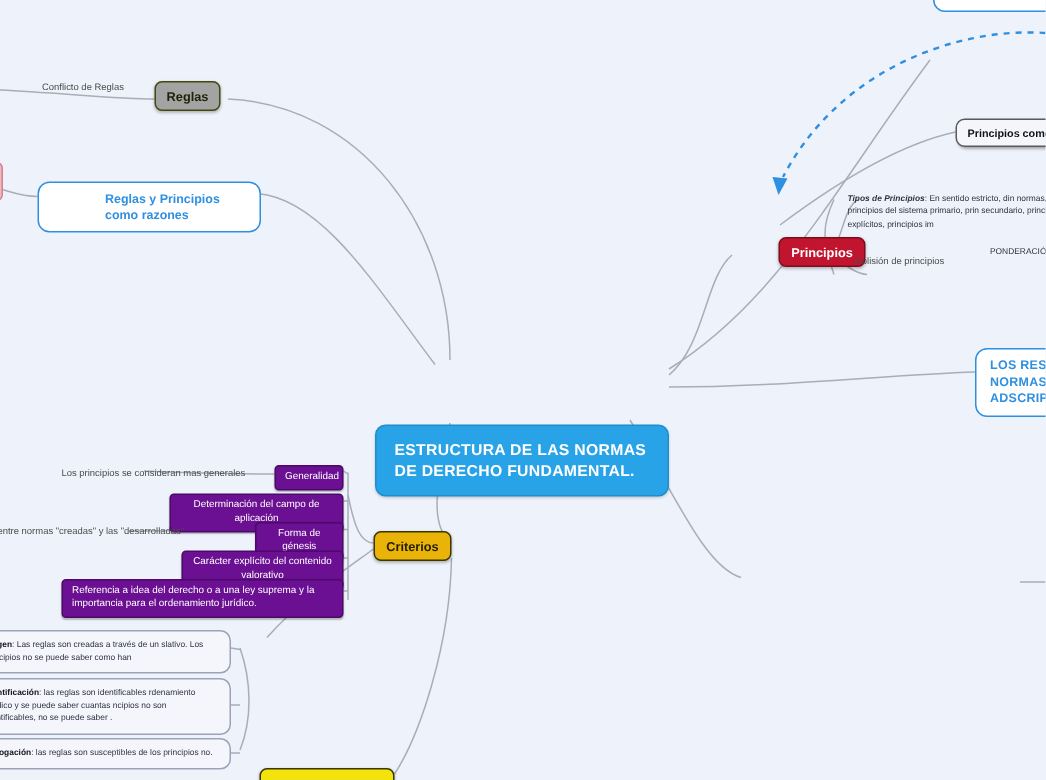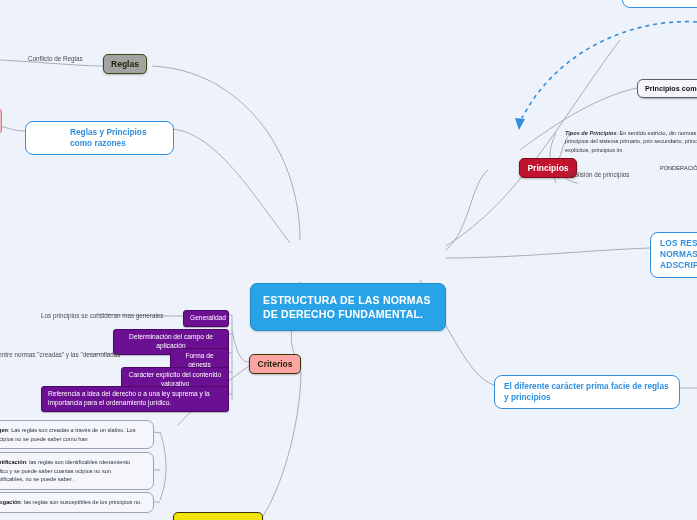--- a/index.html
+++ b/index.html
@@ -28,21 +28,21 @@
   .n-olive{
     left:103px;top:54px;width:44px;
     background:#a3a3a3;border:1.5px solid #3f4a0c;border-radius:5px;
     padding:4px 6px;text-align:center;color:#1d2205;
     font-weight:bold;font-size:8.5px;
     box-shadow:0 1px 2px rgba(0,0,0,.25);
   }
   
   .n-yellow{
     left:249px;top:354px;width:52px;
-    background:#fca5a5;border:1.5px solid #3b3602;border-radius:5px;
+    background:#eab308;border:1.5px solid #3b3602;border-radius:5px;
     padding:4px 6px;text-align:center;color:#241f01;
     font-weight:bold;font-size:8.5px;
     box-shadow:0 1px 2px rgba(0,0,0,.25);
   }
   .n-yellow2{
     left:173px;top:512px;width:90px;height:22px;
     background:#f2e30d;border:1.5px solid #3b3602;border-radius:5px;
     box-shadow:0 1px 2px rgba(0,0,0,.25);
   }
   
@@ -175,21 +175,20 @@
 
   <div class="node n-center">ESTRUCTURA DE LAS NORMAS DE DERECHO FUNDAMENTAL.</div>
 
   <div class="node n-olive">Reglas</div>
   <div class="node n-yellow">Criterios</div>
   <div class="node n-red">Principios</div>
   <div class="node n-yellow2"></div>
   <div class="node n-red-sliver"></div>
 
   <div class="node n-blue b-razones">Reglas y Principios como razones</div>
-  <div class="node n-blue b-prima">El diferente carácter prima facie de reglas y principios</div>
   <div class="node n-blue b-resultado">LOS RESU NORMAS ADSCRIPT</div>
   <div class="node n-blue b-topright"></div>
 
   <div class="node n-plain p-princcomo">Principios como</div>
 
   <div class="node n-purple pu-1">Generalidad</div>
   <div class="node n-purple pu-2">Determinación del campo de aplicación</div>
   <div class="node n-purple pu-3">Forma de génesis</div>
   <div class="node n-purple pu-4">Carácter explícito del contenido valorativo</div>
   <div class="node n-purple pu-5">Referencia a idea del derecho o a una ley suprema y la importancia para el ordenamiento jurídico.</div>

